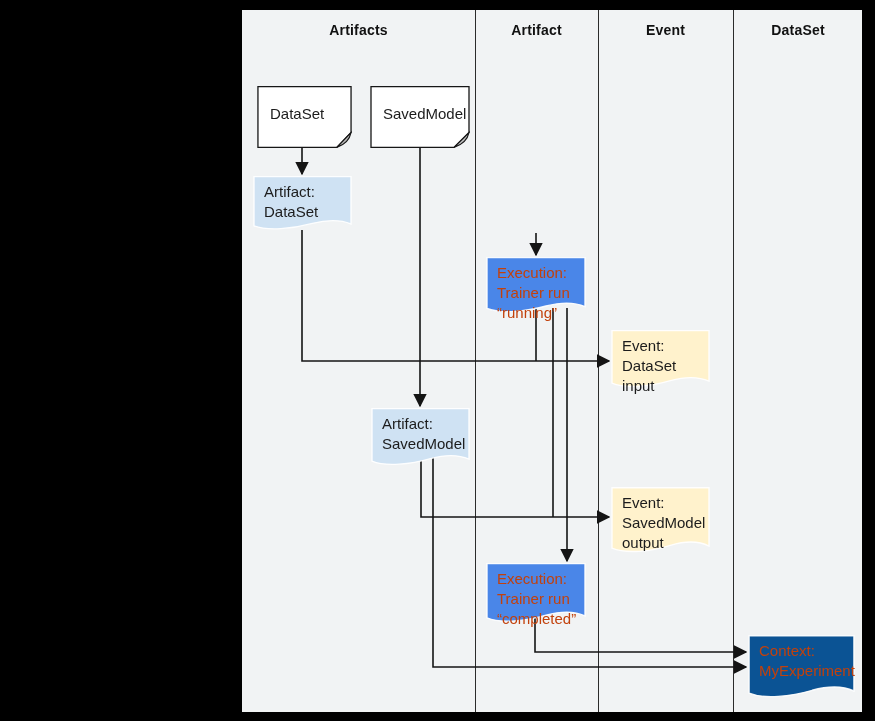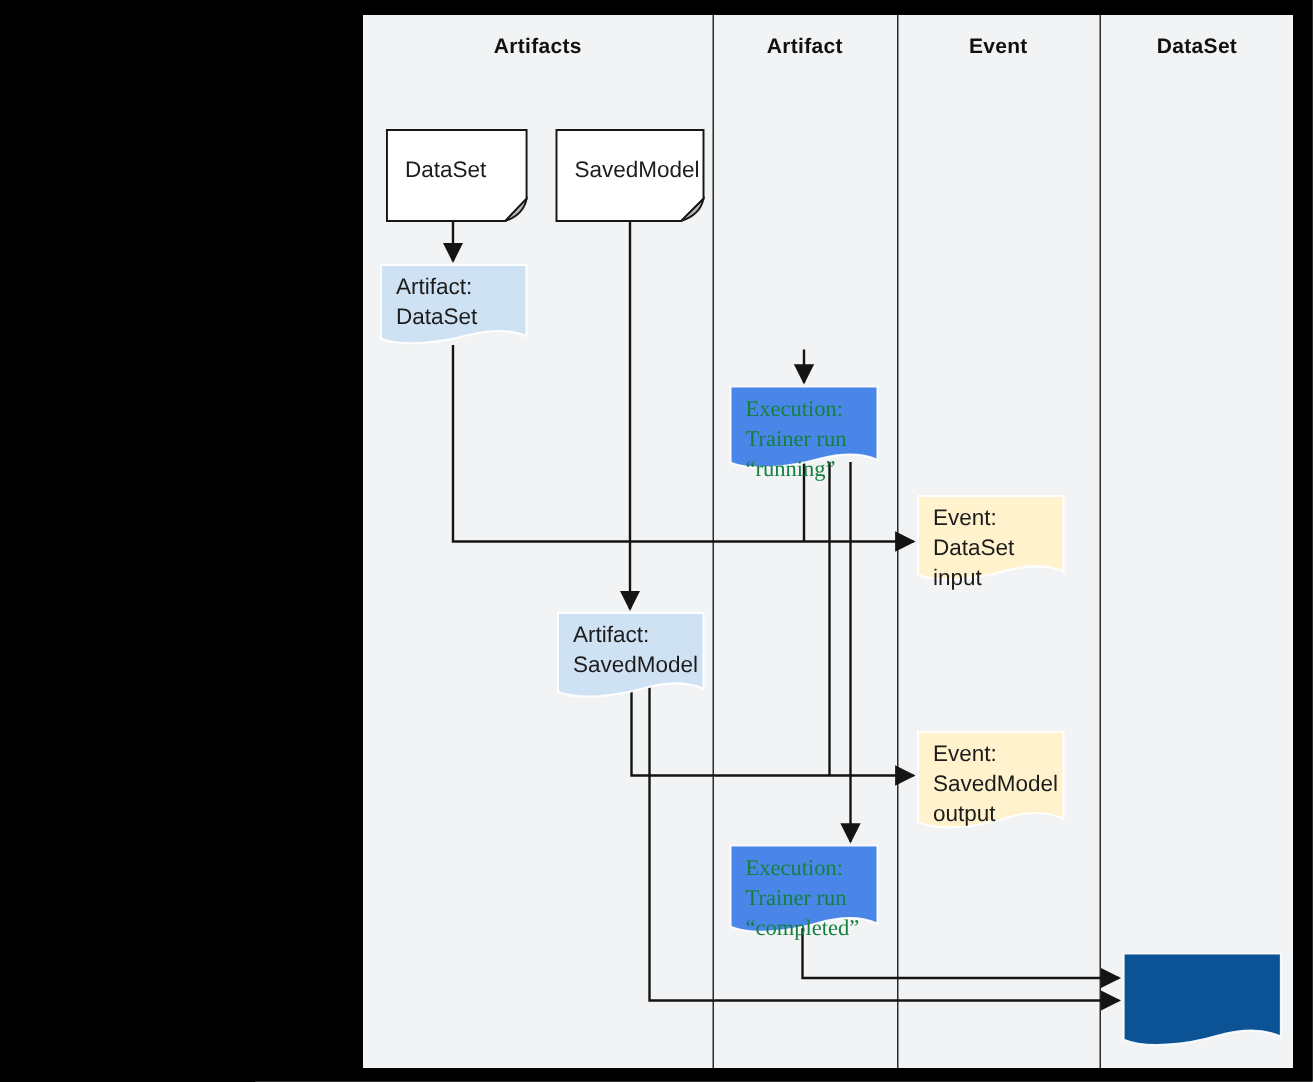--- a/index.html
+++ b/index.html
@@ -12,21 +12,21 @@
   .lane-label { position:absolute; top:9px; height:22px; line-height:22px;
                 font-size:14px; font-weight:bold; color:#111; text-align:center;
                 letter-spacing:0.2px; }
   .connectors { position:absolute; left:0; top:0; width:620px; height:702px; z-index:1; }
   .node { position:absolute; z-index:2; }
   .node svg.shape { position:absolute; left:0; top:0; width:100%; height:100%; }
   .node .txt { position:relative; z-index:3; font-size:15px; line-height:20px;
                color:#1c1c1c; white-space:pre-line; padding:6px 8px 0 11px; }
   .node.note .txt { display:flex; align-items:center; padding:0 8px 6px 13px;
                     height:100%; }
-  .node.light-text .txt { color:#15803d;font-family:Liberation Serif, serif; }
+  .node.light-text .txt { color:#c2410c; }
   .shape path { vector-effect:non-scaling-stroke; }
   .doc-body { stroke:rgba(255,255,255,0.92); stroke-width:1.4px; }
   .note-body { fill:#ffffff; stroke:#161616; stroke-width:1.3px; }
   .note-flap { fill:#b9b9b9; stroke:#161616; stroke-width:1.2px; }
 </style>
 </head>
 <body>
 
 <div class="stage">
   <div class="canvas">
@@ -125,16 +125,18 @@
       </svg>
       <div class="txt">Execution:
 Trainer run
 “completed”</div>
     </div>
 
     <div class="node light-text" style="left:506px;top:625px;width:107px;height:70px">
       <svg class="shape" viewBox="0 0 100 100" preserveAspectRatio="none">
         <path class="doc-body" d="M1,1 H99 V80 C89,73 77,72 60,79 C40,88 15,92 1,83 Z" style="fill: rgb(11, 83, 148);"></path>
       </svg>
+      <div class="txt">Context:
+MyExperiment</div>
     </div>
 
   </div>
 </div>
 
 </body></html>

